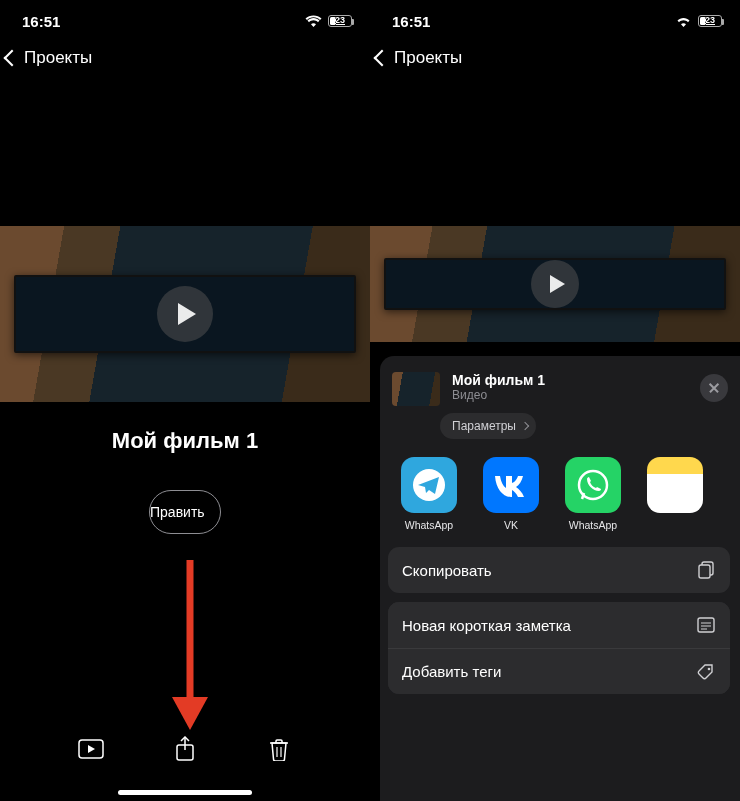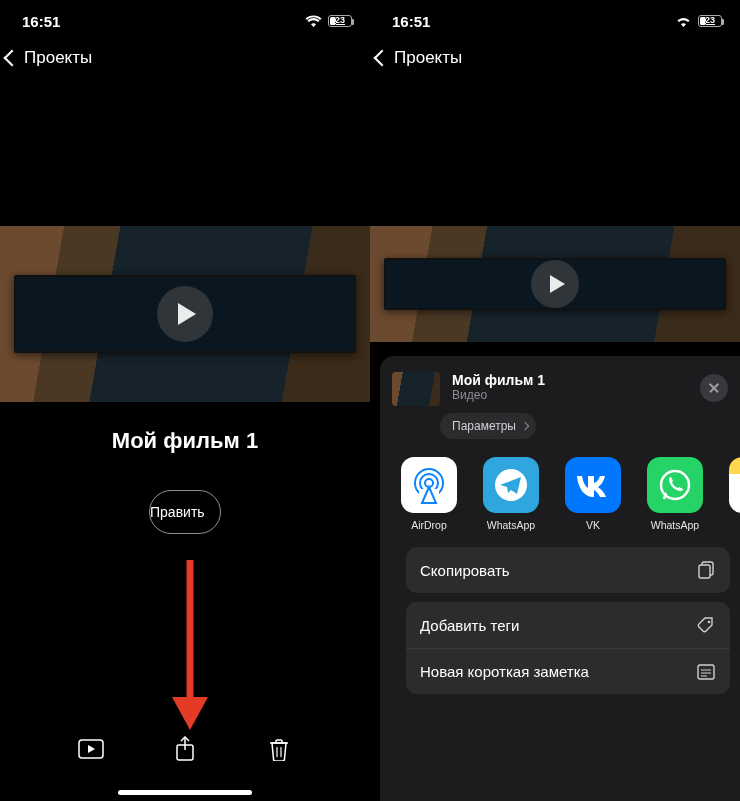--- a/index.html
+++ b/index.html
@@ -62,21 +62,21 @@
   .apps { display:flex; gap:20px; padding:10px 0 14px 18px; overflow:hidden; }
   .app { display:flex; flex-direction:column; align-items:center; gap:6px; width:62px; flex-shrink:0;}
   .app-ic { width:56px; height:56px; border-radius:13px; display:flex; align-items:center; justify-content:center; }
   .app-lab { font-size:10.5px; color:#e6e6e8; white-space:nowrap;}
   .ic-airdrop{background:#fff;}
   .ic-tg{background:#2fa7de;}
   .ic-vk{background:#0077ff;}
   .ic-wa{background:#25d366;}
   .ic-notes{background:linear-gradient(#ffd84d 0 30%,#fff 30% 100%);}
 
-  .actions { padding:2px 10px 0 26px; display:flex; flex-direction:column; gap:9px; }
+  .actions { padding:2px 10px 0 8px; display:flex; flex-direction:column; gap:9px; }
   .act { background:#2c2c2e; border-radius:11px; height:46px; display:flex; align-items:center; justify-content:space-between; padding:0 14px; font-size:15px; color:#fff; }
   .act.hl { outline:3px solid #e33b25; outline-offset:1px; border-radius:11px; }
   .act .ricon { color:#cfcfd2; }
   .group .act { border-radius:0; }
   .group { background:#2c2c2e; border-radius:11px; overflow:hidden;}
   .group .act + .act { border-top:0.5px solid #3a3a3c; }
 
   svg { display:block; }
 </style>
 </head>
@@ -198,32 +198,20 @@
         </div>
         <div class="close"></div>
       </div>
       <div class="params">
         <span>Параметры</span>
         <span class="chr"></span>
       </div>
 
       <div class="apps">
         <div class="app">
-          <div class="app-ic ic-airdrop">
-            <svg width="40" height="40" viewBox="0 0 40 40">
-                <circle cx="20" cy="18" r="4" fill="none" stroke="#0a84ff" stroke-width="2"></circle>
-                <circle cx="20" cy="18" r="9" fill="none" stroke="#0a84ff" stroke-width="2"></circle>
-                <circle cx="20" cy="18" r="14" fill="none" stroke="#0a84ff" stroke-width="2"></circle>
-                <rect x="10" y="24" width="20" height="16" fill="#fff"></rect>
-                <polygon points="20,22 13,38 27,38" fill="none" stroke="#0a84ff" stroke-width="2"></polygon>
-              </svg>
-          </div>
-          <div class="app-lab">AirDrop</div>
-        </div>
-        <div class="app">
           <div class="app-ic ic-tg">
             <svg width="34" height="34" viewBox="0 0 34 34">
                 <circle cx="17" cy="17" r="16" fill="#fff"></circle>
                 <path d="M6 17 L27 9 L23 26 L17 22 L14 25 L13 19 Z" fill="#2fa7de"></path>
               </svg>
           </div>
           <div class="app-lab">WhatsApp</div>
         </div>
         <div class="app">
           <div class="app-ic ic-vk">
@@ -253,38 +241,38 @@
         <div class="act">
           <span>Скопировать</span>
           <span class="ricon">
             <svg width="20" height="20" viewBox="0 0 20 20">
                 <rect x="6" y="2" width="11" height="13" rx="2" fill="none" stroke="currentColor" stroke-width="1.4"></rect>
                 <rect x="3" y="5" width="11" height="13" rx="2" fill="#2c2c2e" stroke="currentColor" stroke-width="1.4"></rect>
               </svg>
           </span>
         </div>
         <div class="group">
-          <div class="act">
-            <span>Добавить теги</span>
-            <span class="ricon">
-              <svg width="20" height="20" viewBox="0 0 20 20">
-                  <path d="M3 9 L9 3 h7 v7 l-6 6 a2 2 0 0 1 -3 0 l-4 -4 a2 2 0 0 1 0 -3 Z" fill="none" stroke="currentColor" stroke-width="1.4"></path>
-                  <circle cx="13" cy="7" r="1.3" fill="currentColor"></circle>
-                </svg>
-            </span>
-          </div>
           <div class="act">
             <span>Новая короткая заметка</span>
             <span class="ricon">
               <svg width="20" height="18" viewBox="0 0 20 18">
                   <rect x="2" y="2" width="16" height="14" rx="2" fill="none" stroke="currentColor" stroke-width="1.4"></rect>
                   <line x1="5" y1="7" x2="15" y2="7" stroke="currentColor" stroke-width="1.2"></line>
                   <line x1="5" y1="10" x2="15" y2="10" stroke="currentColor" stroke-width="1.2"></line>
                   <line x1="5" y1="13" x2="11" y2="13" stroke="currentColor" stroke-width="1.2"></line>
                 </svg>
             </span>
           </div>
+          <div class="act">
+            <span>Добавить теги</span>
+            <span class="ricon">
+              <svg width="20" height="20" viewBox="0 0 20 20">
+                  <path d="M3 9 L9 3 h7 v7 l-6 6 a2 2 0 0 1 -3 0 l-4 -4 a2 2 0 0 1 0 -3 Z" fill="none" stroke="currentColor" stroke-width="1.4"></path>
+                  <circle cx="13" cy="7" r="1.3" fill="currentColor"></circle>
+                </svg>
+            </span>
+          </div>
         </div>
       </div>
     </div>
   </div>
 
 </div>
 
 </body></html>

